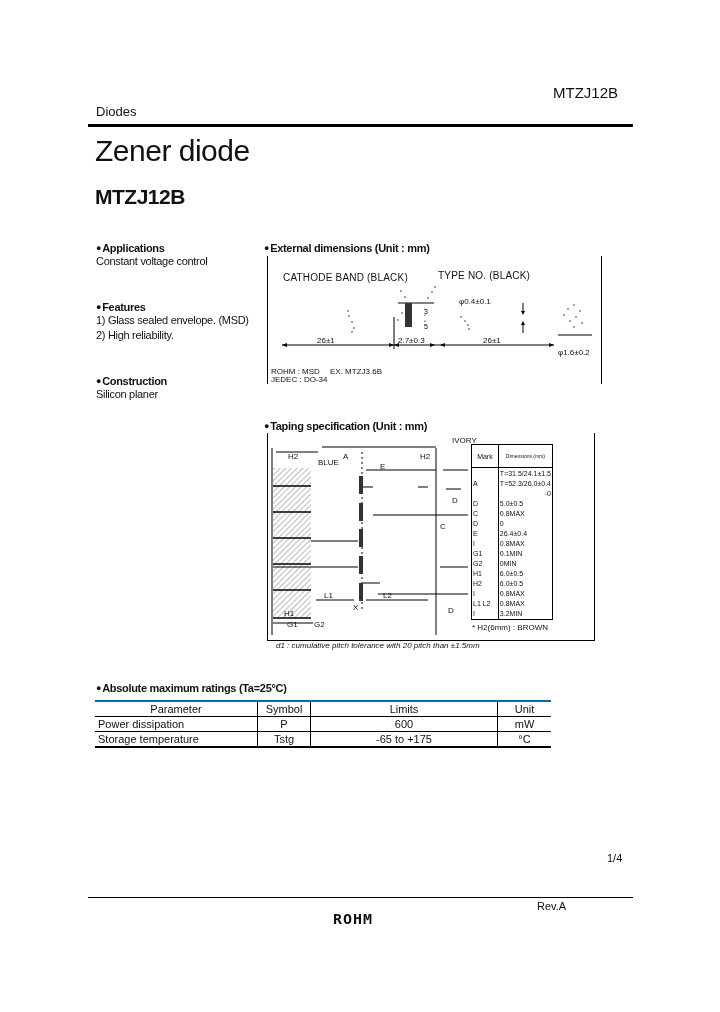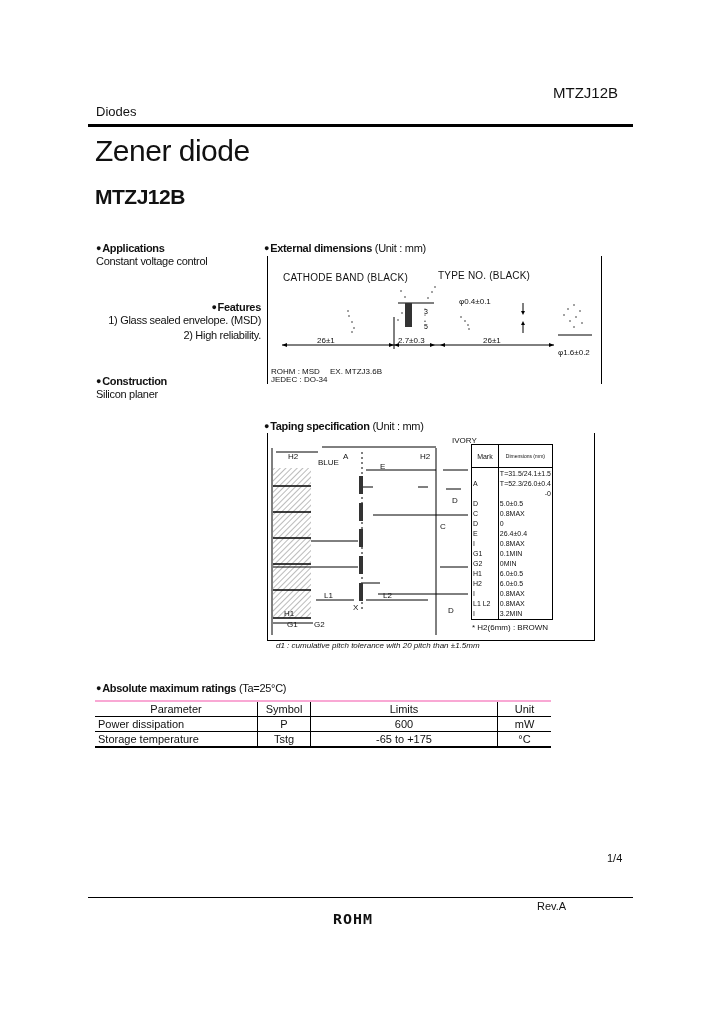--- a/index.html
+++ b/index.html
@@ -5,33 +5,33 @@
   html, body { margin: 0; padding: 0; background: #ffffff; }
   body { width: 720px; height: 1012px; position: relative; overflow: hidden;
          font-family: "Liberation Sans", sans-serif; color: #111; }
   .abs { position: absolute; }
   .part-top { left: 553px; top: 84px; font-size: 15px; }
   .category { left: 96px; top: 104px; font-size: 13px; }
   .top-rule { left: 88px; top: 124px; width: 545px; height: 3px; background: #000; }
   .title { left: 95px; top: 134px; font-size: 30px; letter-spacing: -0.5px; }
   .part-main { left: 95px; top: 185px; font-size: 21px; font-weight: bold; letter-spacing: -0.5px; }
   .sec-head { font-size: 11px; font-weight: bold; letter-spacing: -0.3px; }
-  .sec-head .unit { font-weight: normal; }
+  .sec-head .unit { font-weight: bold; }
   .bullet::before { content: "\25CF"; font-size: 9px; margin-right: 1px; position: relative; top: -1px; }
   .body-txt { font-size: 11px; letter-spacing: -0.3px; line-height: 15px; }
   .ext-frame { left: 267px; top: 256px; width: 333px; height: 128px;
                border-left: 1px solid #000; border-right: 1px solid #000; }
   .diag-lbl { font-size: 10px; letter-spacing: 0.2px; }
   .tiny { font-size: 8px; }
   .tape-frame { left: 267px; top: 433px; width: 326px; height: 207px;
                 border-left: 1px solid #000; border-right: 1px solid #000; border-bottom: 1px solid #000; }
   .ratings { left: 95px; top: 700px; width: 456px; border-collapse: collapse; font-size: 11px; }
   .ratings th, .ratings td { border-left: 1px solid #000; border-right: 1px solid #000;
                              border-bottom: 1px solid #000; padding: 0 3px; height: 14px; line-height: 14px; font-weight: normal; }
-  .ratings thead tr { border-top: 2px solid #f9a8d4; margin-top: 48px; }
+  .ratings thead tr { border-top: 2px solid #0369a1; margin-top: 48px; }
   .ratings tbody tr:last-child td { border-bottom: 2px solid #000; }
   .ratings th:first-child, .ratings td:first-child { border-left: none; text-align: left; }
   .ratings th:last-child, .ratings td:last-child { border-right: none; }
   .ratings th { text-align: center; }
   .ratings th:first-child { text-align: center; }
   .ratings td { text-align: center; }
   .bot-rule { left: 88px; top: 897px; width: 545px; height: 1px; background: #000; }
   .rev { left: 537px; top: 900px; font-size: 11px; }
   .page { left: 607px; top: 852px; font-size: 11px; }
   .logo { left: 333px; top: 910px; font-size: 15px; font-weight: bold; letter-spacing: 1px;
@@ -45,21 +45,21 @@
 <div class="abs category">Diodes</div>
 <div class="abs top-rule"></div>
 <div class="abs title">Zener diode</div>
 <div class="abs part-main">MTZJ12B</div>
 
 <div class="abs" style="left:96px; top:242px; width:165px;">
   <div class="sec-head bullet">Applications</div>
   <div class="body-txt">Constant voltage control</div>
 </div>
 
-<div class="abs" style="left:96px; top:301px; width:165px;text-align:right;">
+<div class="abs" style="left:96px; top:301px; width:165px;">
   <div class="sec-head bullet">Features</div>
   <div class="body-txt">1) Glass sealed envelope. (MSD)</div>
   <div class="body-txt">2) High reliability.</div>
 </div>
 
 <div class="abs" style="left:96px; top:375px; width:165px;">
   <div class="sec-head bullet">Construction</div>
   <div class="body-txt">Silicon planer</div>
 </div>
 

